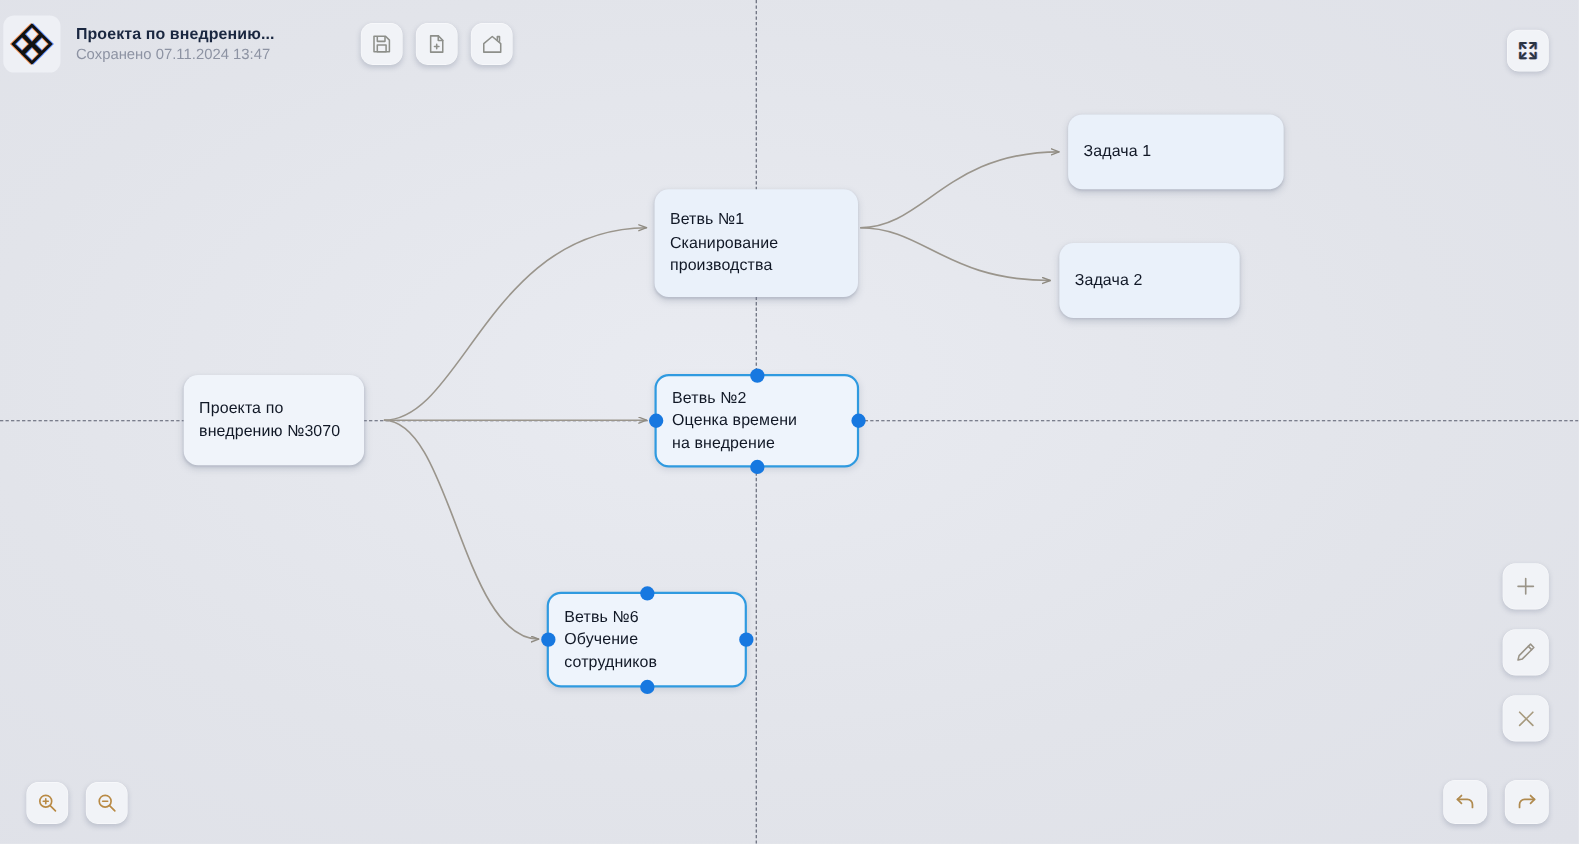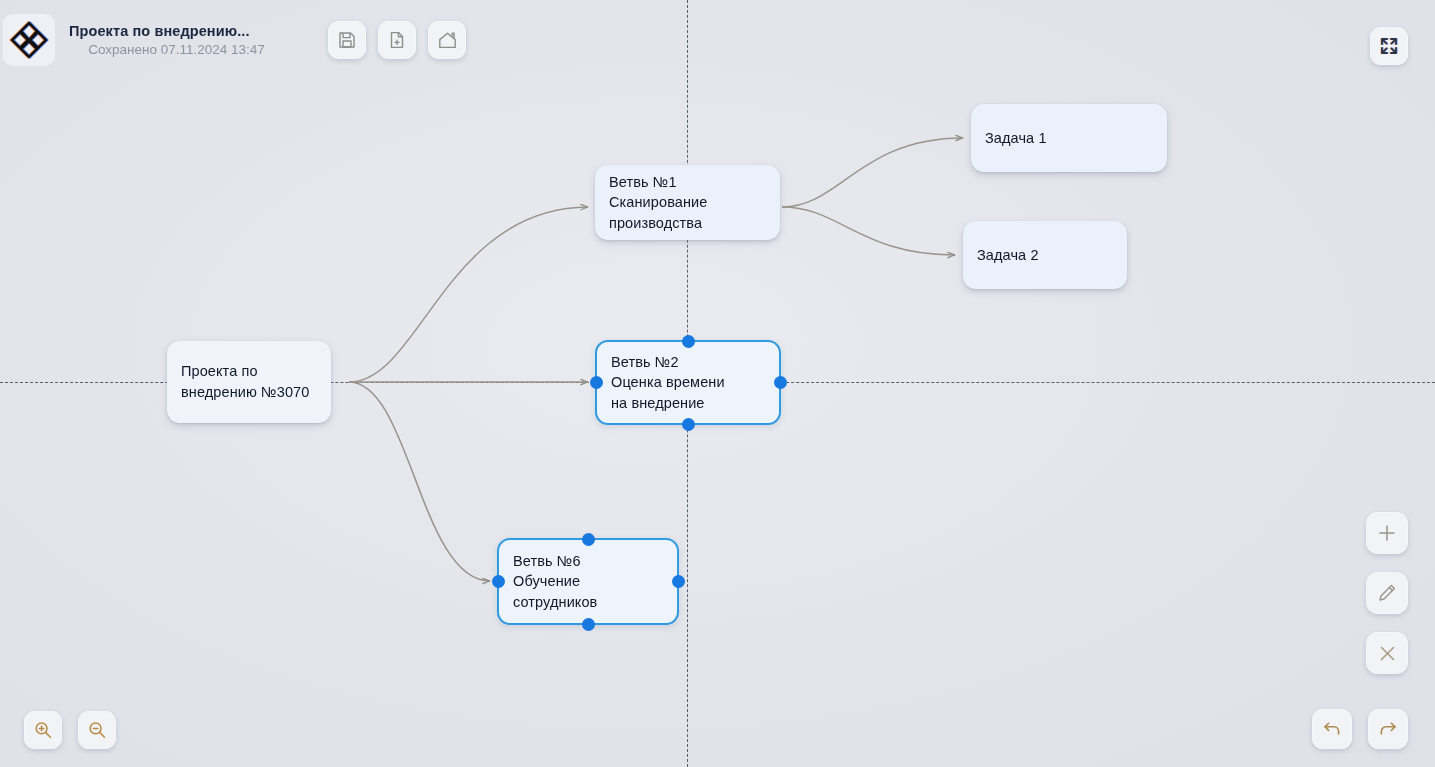--- a/index.html
+++ b/index.html
@@ -83,21 +83,20 @@
   }
   #titleblock { margin-left:14px; width:215px; }
   #titleblock .t1 {
     font-size:14.5px; font-weight:bold; color:#1a2740;
     letter-spacing:.1px;
     white-space:nowrap; overflow:hidden;
   }
   #titleblock .t2 {
     font-size:13.5px; color:#8d93a3; margin-top:3px;
     white-space:nowrap;
-    text-align:center;
   }
   #toolbar { display:flex; gap:12px; margin-left:44px; }
 
   
   .btn {
     width:38px; height:38px;
     border-radius:11px;
     background:#f1f3f7;
     box-shadow:0 2px 5px rgba(125,133,155,.32), 0 0 0 .5px rgba(255,255,255,.6) inset;
     display:flex; align-items:center; justify-content:center;
@@ -145,21 +144,21 @@
         <path d="M 782 207 C 840 207, 860 138, 963 138" fill="none" stroke="#9a958c" stroke-width="1.5" marker-end="url(#arrow)"></path>
         <path d="M 782 207 C 840 207, 860 255, 955 255" fill="none" stroke="#9a958c" stroke-width="1.5" marker-end="url(#arrow)"></path>
       </g>
   </svg>
 
   <div id="nodes-layer">
       <div class="node root" style="left: 167px; top: 341px; width: 164px; height: 82px;">
         <div class="txt">Проекта по
 внедрению №3070</div>
       </div>
-      <div class="node" style="left: 595px; top: 165px; width: 185px; height: 75px;">
+      <div class="node" style="left: 595px; top: 172px; width: 185px; height: 98px;">
         <div class="txt">Ветвь №1
 Сканирование
 производства</div>
       </div>
       <div class="node selected" style="left: 595px; top: 340px; width: 186px; height: 85px;">
         <div class="txt">Ветвь №2
 Оценка времени
 на внедрение</div>
         <div class="handle t" style="background: rgb(23, 120, 224);"></div>
         <div class="handle l" style="background: rgb(23, 120, 224);"></div>

